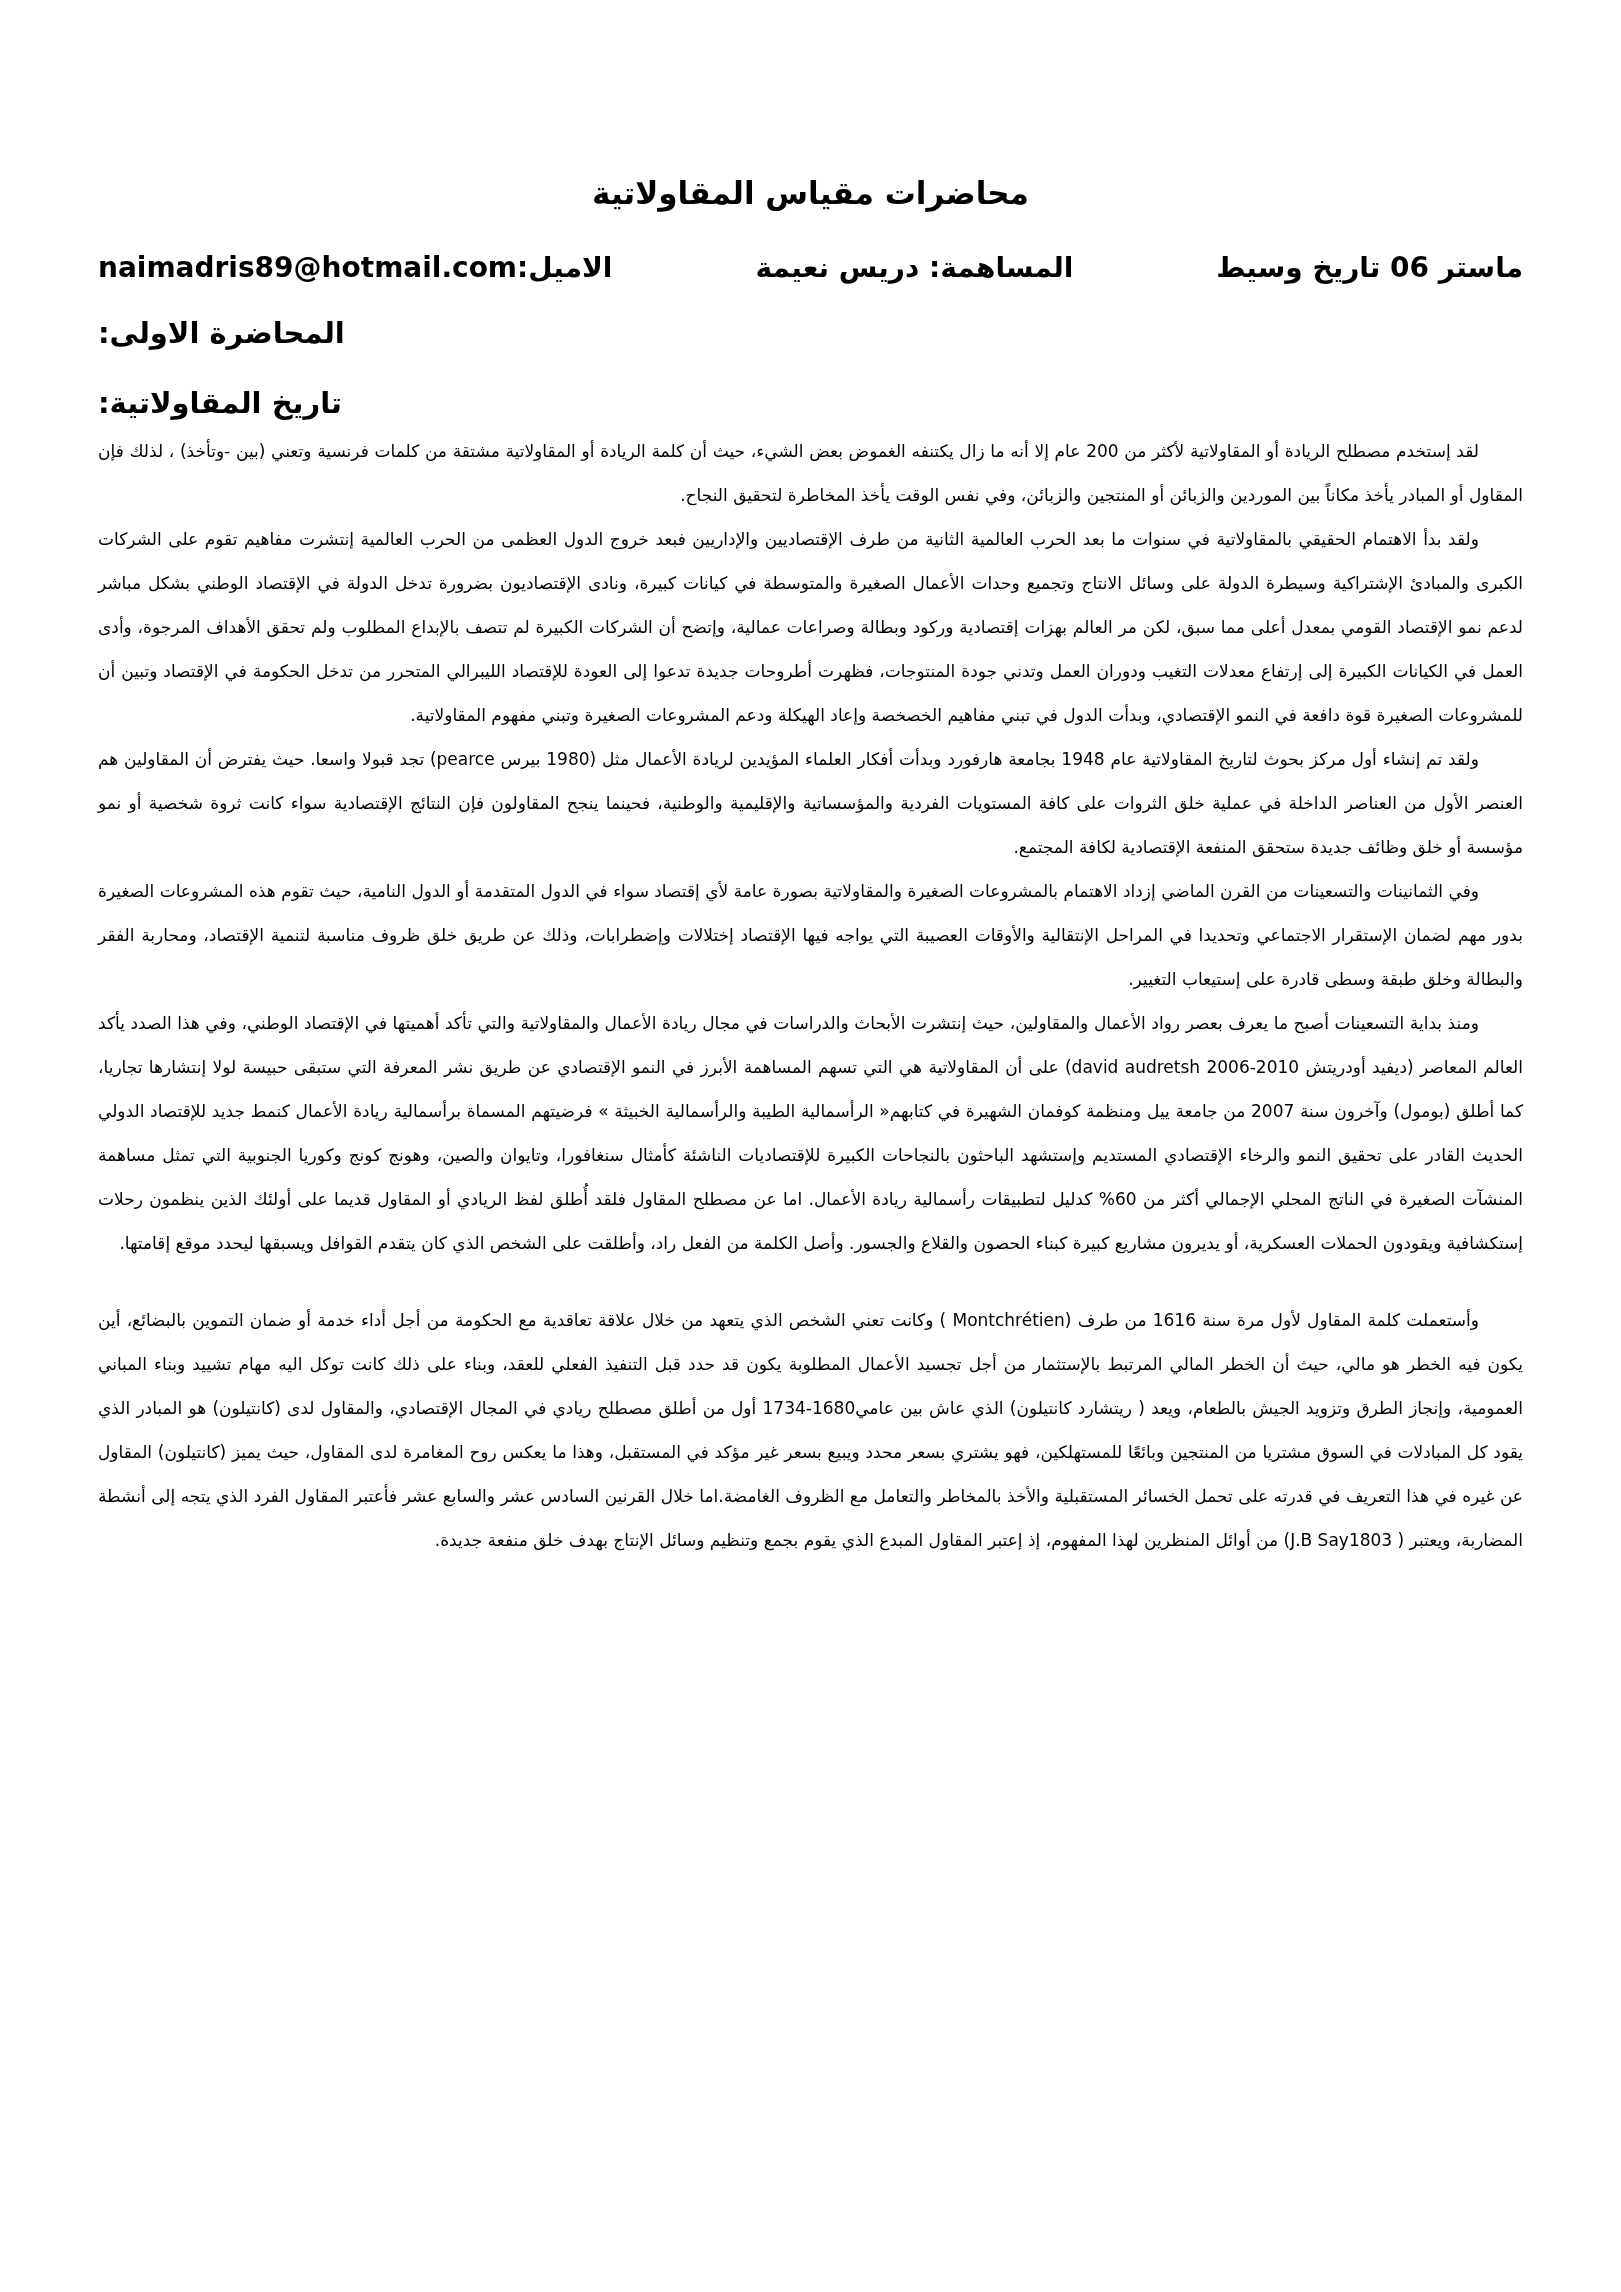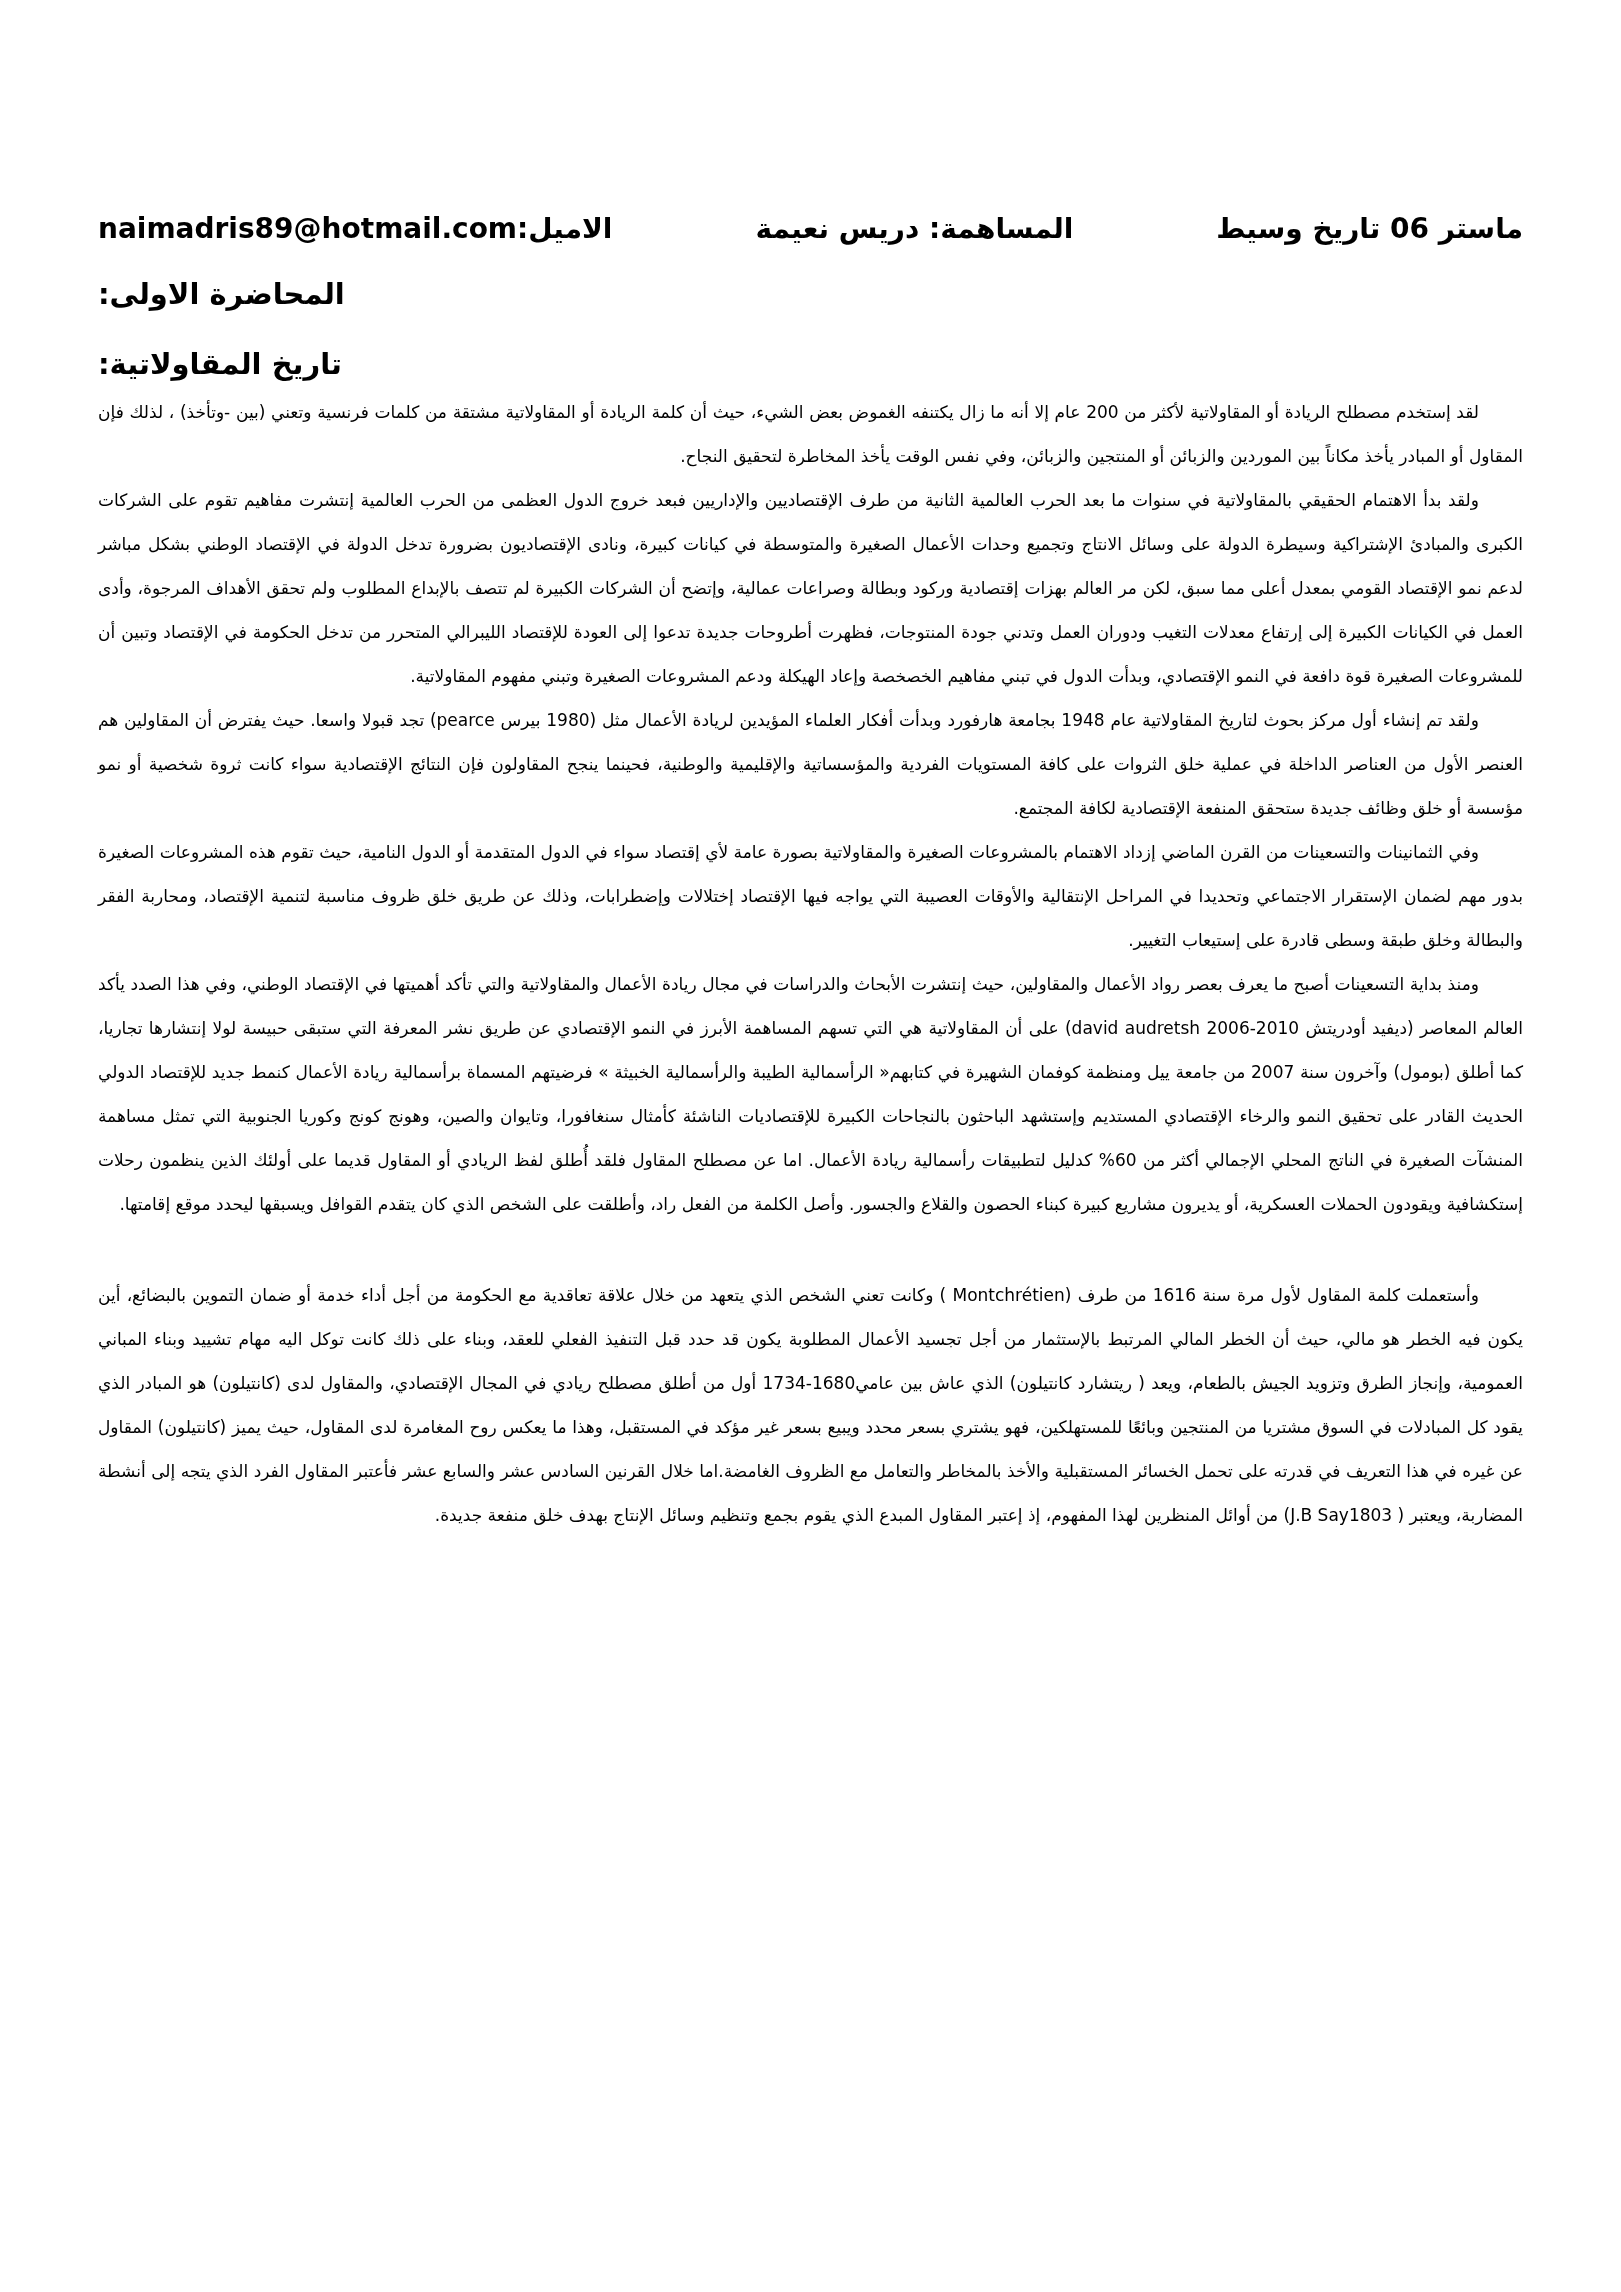--- a/index.html
+++ b/index.html
@@ -58,28 +58,29 @@
   }
   .body-text p {
     margin: 0;
     font-size: 17px;
     font-weight: normal;
     line-height: 44px;
     text-align: justify;
     text-indent: 44px;
   }
   .body-text p.gap-above {
-    margin-top: 47px;
+    margin-top: 33px;
   }
 </style>
 </head>
 <body>
 
 <div class="page">
 
+  <h1 class="doc-title">محاضرات مقياس  المقاولاتية</h1>
 
   <div class="header-row">
     <span class="header-cell">ماستر 06 تاريخ وسيط</span>
     <span class="header-cell">المساهمة: دريس نعيمة</span>
     <span class="header-cell">الاميل:naimadris89@hotmail.com</span>
   </div>
 
   <h2 class="center-heading">المحاضرة الاولى:</h2>
 
   <h3 class="section-heading">تاريخ المقاولاتية:</h3>

